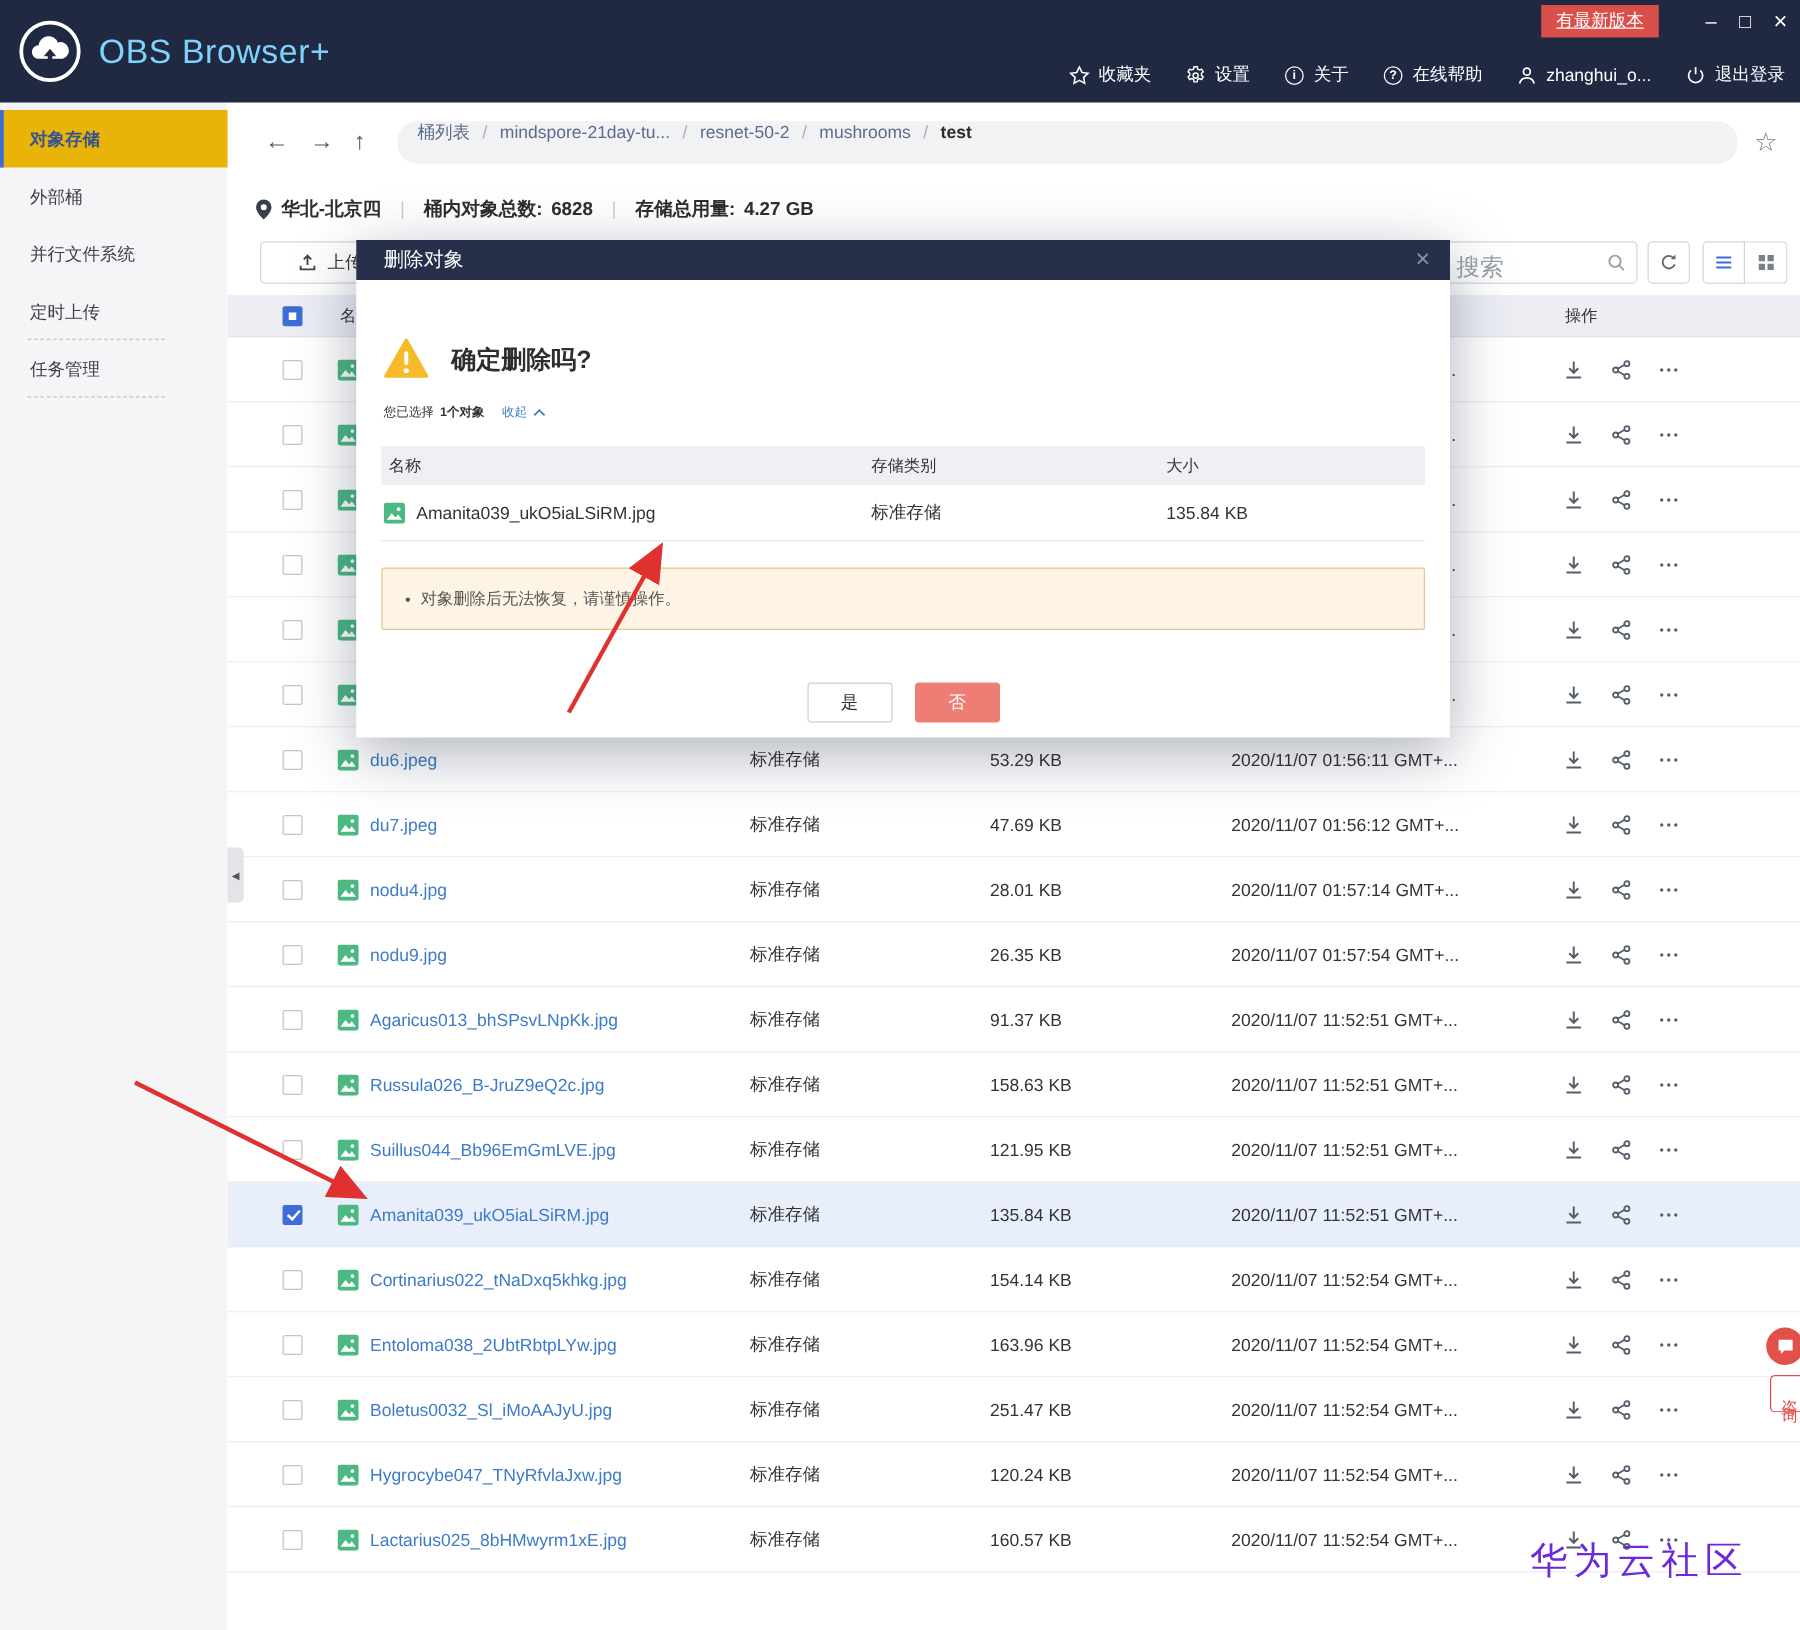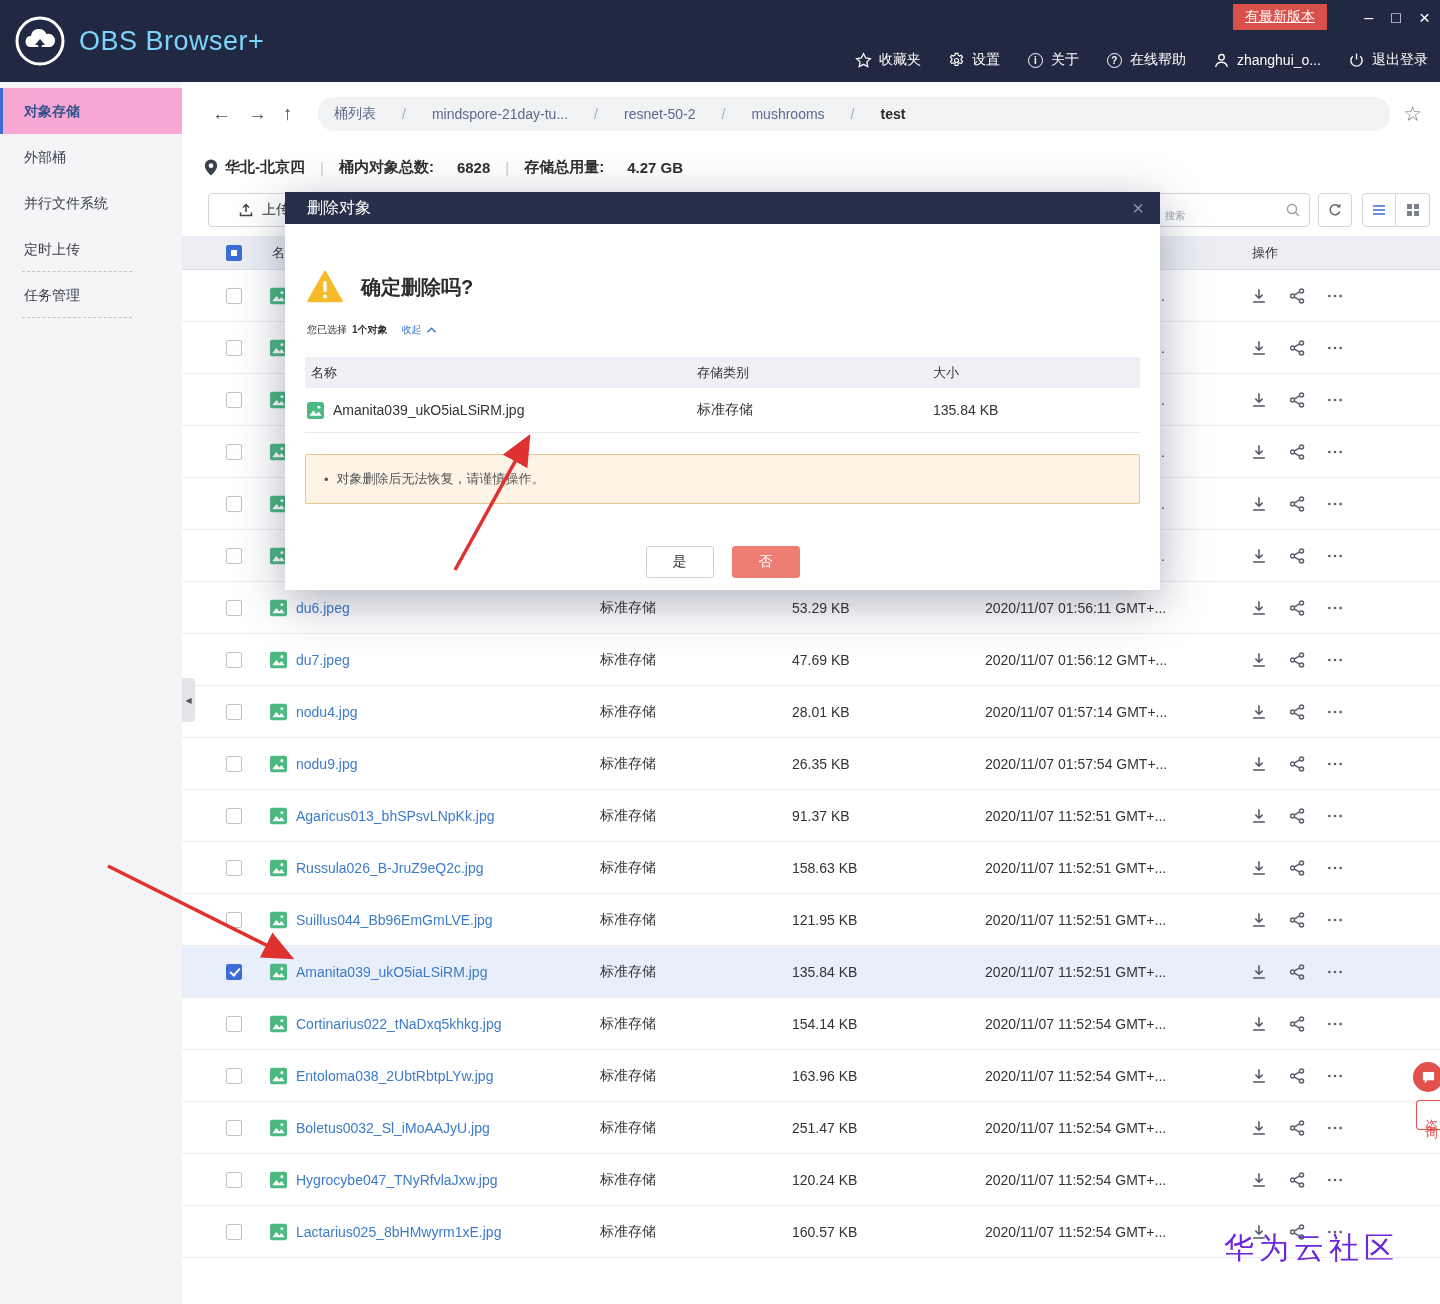--- a/index.html
+++ b/index.html
@@ -17,47 +17,47 @@
   .wc-close{font-size:19px}
   .top-nav{position:absolute;right:12px;bottom:13px;display:flex;gap:27px;align-items:center}
   .nav-item{display:flex;align-items:center;gap:7px;color:#fff;font-size:14px;cursor:pointer}
   .nav-ic{display:inline-flex;align-items:center;justify-content:center;width:17px;height:17px}
   .nav-ic svg{width:17px;height:17px;display:block}
   .circle-ic{display:inline-flex;width:15px;height:15px;border:1.3px solid #fff;border-radius:50%;align-items:center;justify-content:center;font-size:10px;color:#fff;font-weight:bold}
 
   
   .sidebar{position:absolute;left:0;top:82px;width:182px;height:1222px;background:#f5f5f7;z-index:5;padding-top:6px}
   .side-item{height:46px;line-height:46px;padding-left:24px;font-size:14px;color:#3a3f4e;cursor:pointer;position:relative}
-  .side-item.active{color:#34548f;background:#f9a8d4;font-weight:bold}
+  .side-item.active{color:#34548f;background:#eab308;font-weight:bold}
   .side-item.active::before{content:"";position:absolute;left:0;top:0;width:3px;height:100%;background:#3d6cd6}
   .side-item.dashed::after{content:"";position:absolute;left:22px;bottom:0;width:110px;border-bottom:1px dashed #c5c5c9}
   .collapse-handle{position:absolute;left:182px;top:678px;width:13px;height:44px;background:#e3e4e8;border-radius:0 4px 4px 0;display:flex;align-items:center;justify-content:center;font-size:8px;color:#555;z-index:6;cursor:pointer}
 
   
   .main{position:absolute;left:182px;top:82px;width:1258px;height:1222px;background:#fff}
   .crumb-bar{position:relative;height:64px}
   .nav-arrow{position:absolute;top:50%;transform:translateY(-50%);font-size:19px;color:#555;cursor:pointer}
   .ar-back{left:30px}.ar-fwd{left:66px}.ar-up{left:101px}
-  .crumb-pill{position:absolute;left:136px;right:50px;top:50%;transform:translateY(-50%);height:34px;background:#f1f2f4;border-radius:16px;display:flex;align-items:center;padding:0 16px;gap:26px;font-size:14px}
+  .crumb-pill{position:absolute;left:136px;right:50px;top:50%;transform:translateY(-50%);height:34px;background:#f1f2f4;border-radius:16px;display:flex;padding:0 16px;gap:10px;font-size:14px}
   .bc-item{color:#5b6b8e;cursor:pointer;white-space:nowrap}
   .bc-item.last{color:#2b2b2b;font-weight:bold}
   .bc-sep{color:#a8adba}
   .fav-star{position:absolute;right:18px;top:50%;transform:translateY(-50%);font-size:21px;color:#777;cursor:pointer}
 
   .info-bar{position:relative;height:42px;display:flex;align-items:center;padding-left:22px;font-size:15px;font-weight:bold;color:#2e2e2e}
   .info-bar .pin{display:inline-flex;margin-right:7px}
   .info-bar .pin svg{width:14px;height:17px}
   .vsep{color:#ccc;font-weight:normal;margin:0 15px}
-  .info-bar .val{margin-left:23px}
+  .info-bar .val{margin-left:7px}
 
   .toolbar{position:relative;height:48px}
   .upload-btn{position:absolute;left:26px;top:5px;height:34px;width:112px;background:#fff;border:1px solid #d5d5d8;border-radius:4px;display:flex;align-items:center;justify-content:center;gap:8px;font-size:14px;color:#333;cursor:pointer}
   .upload-btn svg{width:16px;height:16px}
   .search-box{position:absolute;left:972px;top:5px;width:156px;height:34px;border:1px solid #d5d5d8;border-radius:4px;background:#fff}
-  .search-box input{position:absolute;left:10px;top:1px;width:112px;height:40px;border:none;outline:none;font-size:10px;color:#333;background:transparent;font-family:inherit}
+  .search-box input{position:absolute;left:10px;top:1px;width:112px;height:40px;border:none;outline:none;font-size:19px;color:#333;background:transparent;font-family:inherit}
   .search-box input::placeholder{color:#9aa0ab}
   .search-ic{position:absolute;right:8px;top:8px;width:16px;height:16px;cursor:pointer}
   .search-ic svg{width:16px;height:16px}
   .tool-btn{height:34px;width:34px;border:1px solid #d5d5d8;background:#fff;border-radius:4px;display:flex;align-items:center;justify-content:center;cursor:pointer}
   .tool-btn svg{width:16px;height:16px}
   .refresh{position:absolute;left:1136px;top:5px}
   .view-toggle{position:absolute;left:1180px;top:5px;display:flex}
   .view-toggle .tool-btn:first-child{border-radius:4px 0 0 4px}
   .view-toggle .tool-btn:last-child{border-radius:0 4px 4px 0;border-left:none}
 

